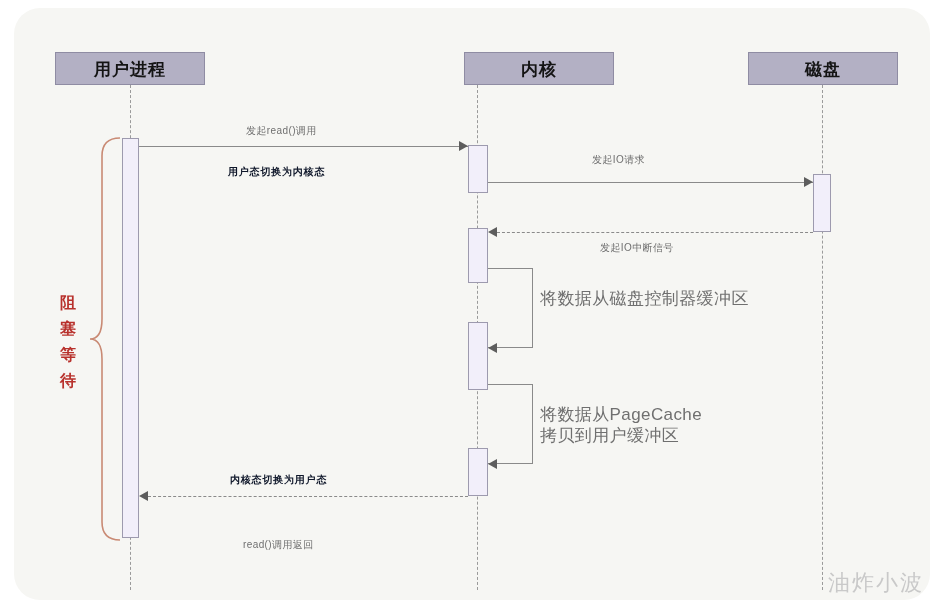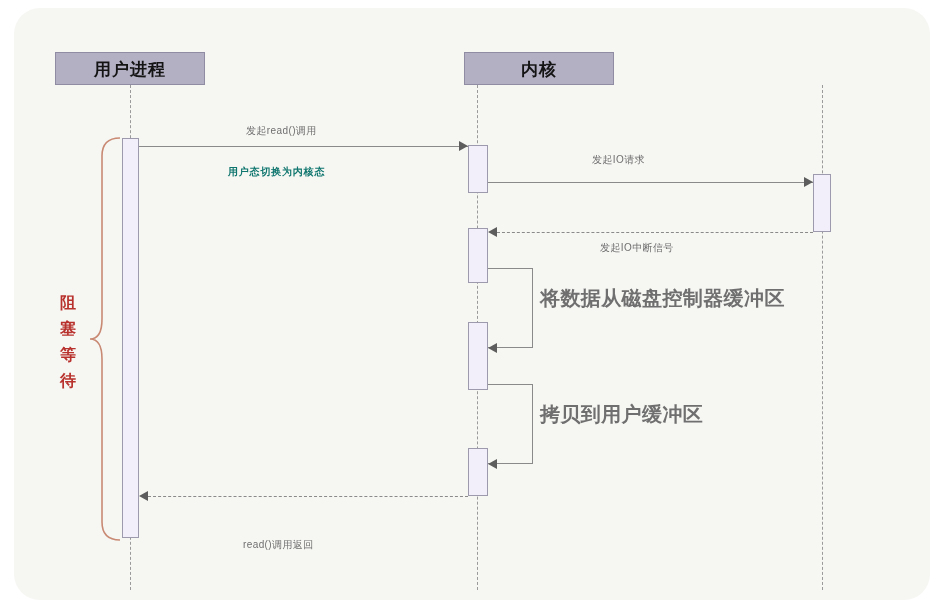--- a/index.html
+++ b/index.html
@@ -75,38 +75,37 @@
     border-right: 9px solid #5d5d5d;
   }
   .msg-label {
     position: absolute;
     font-size: 10px;
     color: #6f6f6f;
     white-space: nowrap;
     letter-spacing: 0.4px;
   }
   .msg-label.red {
-    color: #0f766e;
+    color: #0f172a;
     font-weight: bold;
     letter-spacing: 0.8px;
   }
   .self-box {
     position: absolute;
     border: 1.4px solid #8a8a8a;
     border-left: none;
     box-sizing: border-box;
   }
   .self-label {
     position: absolute;
-    font-size: 20px;
+    font-size: 17px;
     color: #6f6f6f;
     line-height: 21px;
     white-space: nowrap;
     letter-spacing: 0.4px;
-    font-weight: bold;
   }
   .vert-red-text {
     position: absolute;
     color: #b8312c;
     font-size: 16px;
     font-weight: bold;
     line-height: 26px;
     text-align: center;
     width: 20px;
   }
@@ -126,20 +125,21 @@
 <div id="canvas"></div>
 
 <div id="diagram">
 
   <div class="lifeline" style="left:130px; top:85px; height:505px;"></div>
   <div class="lifeline" style="left:477px; top:85px; height:505px;"></div>
   <div class="lifeline" style="left:822px; top:85px; height:505px;"></div>
 
   <div class="lifeline-head" style="left:55px; top:52px; width:150px;">用户进程</div>
   <div class="lifeline-head" style="left:424px; top:52px; width:150px;margin-left:40px;">内核</div>
+  <div class="lifeline-head" style="left:748px; top:52px; width:150px;">磁盘</div>
 
   <div class="activation" style="left:122px; top:138px; width:17px; height:400px;"></div>
   <div class="activation" style="left:468px; top:145px; width:20px; height:48px;"></div>
   <div class="activation" style="left:468px; top:228px; width:20px; height:55px;"></div>
   <div class="activation" style="left:468px; top:322px; width:20px; height:68px;"></div>
   <div class="activation" style="left:468px; top:448px; width:20px; height:48px;"></div>
   <div class="activation" style="left:813px; top:174px; width:18px; height:58px;"></div>
 
   <div class="msg-line" style="left:139px; top:146px; width:329px;"></div>
   <div class="arrow-head arrow-right" style="left:459px; top:141px;"></div>
@@ -157,32 +157,35 @@
 
   <div class="self-box" style="left:488px; top:268px; width:45px; height:80px;"></div>
   <div class="arrow-head arrow-left" style="left:488px; top:343px;"></div>
   <div class="self-label" style="left:540px; top:288px;">
     <div>将数据从磁盘控制器缓冲区</div>
   </div>
 
   <div class="self-box" style="left:488px; top:384px; width:45px; height:80px;"></div>
   <div class="arrow-head arrow-left" style="left:488px; top:459px;"></div>
   <div class="self-label" style="left:540px; top:404px;">
+    <div>将数据从PageCache</div>
     <div>拷贝到用户缓冲区</div>
   </div>
 
+  <div class="msg-label red" style="left:230px; top:473px;">内核态切换为用户态</div>
 
   <div class="msg-line dashed" style="left:148px; top:496px; width:320px;"></div>
   <div class="arrow-head arrow-left" style="left:139px; top:491px;"></div>
   <div class="msg-label" style="left:243px; top:538px;">read()调用返回</div>
 
   <svg class="brace-svg" width="40" height="410" style="left:88px; top:134px;" viewBox="0 0 40 410">
     <path d="M32 4 Q14 4 14 22 L14 185 Q14 205 2 205 Q14 205 14 225 L14 388 Q14 406 32 406" fill="none" stroke="#c98a74" stroke-width="1.6"></path>
   </svg>
   <div class="vert-red-text" style="left:58px; top:290px;">
     <span>阻</span>
     <span>塞</span>
     <span>等</span>
     <span>待</span>
   </div>
 
+  <div class="watermark" style="left:828px; top:568px;">油炸小波</div>
 
 </div>
 
 </body></html>

